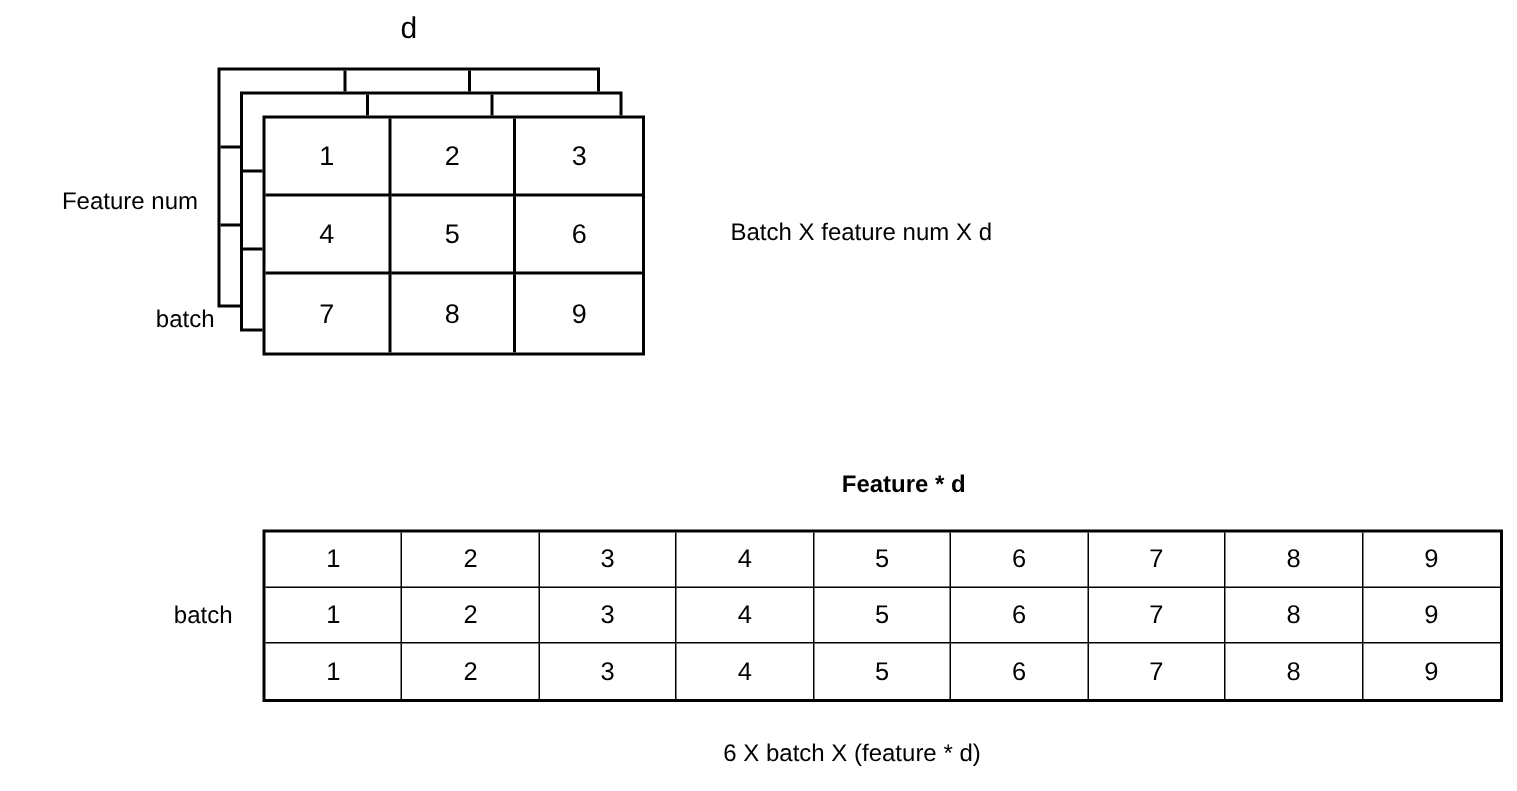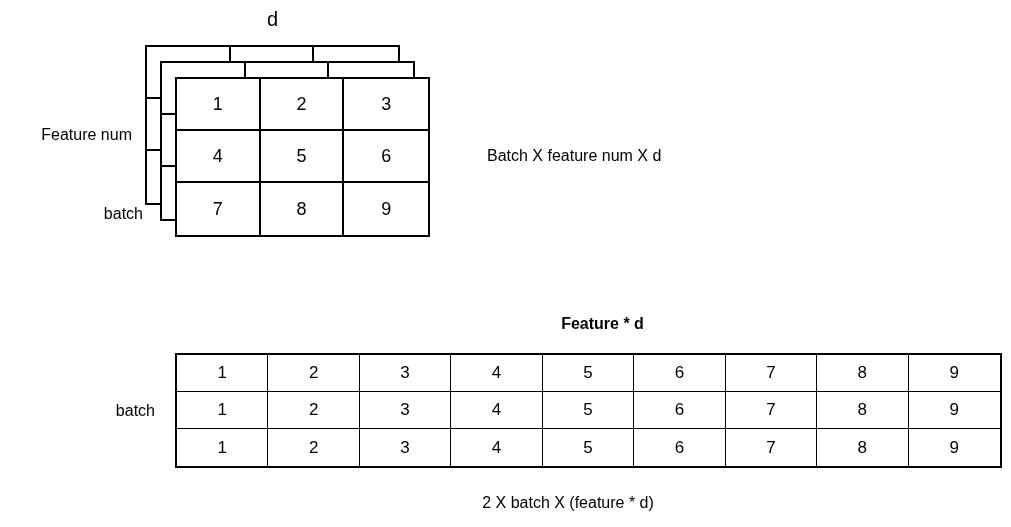--- a/index.html
+++ b/index.html
@@ -127,14 +127,14 @@
       <div class="cell">4</div>
       <div class="cell">5</div>
       <div class="cell">6</div>
       <div class="cell">7</div>
       <div class="cell">8</div>
       <div class="cell">9</div>
     </div>
 
   <div class="label right batch-label-bottom">batch</div>
 
-  <div class="label center caption-bottom">2 X batch X (feature * d)</div>
+  <div class="label center caption-bottom">6 X batch X (feature * d)</div>
 </div>
 
 </body></html>

